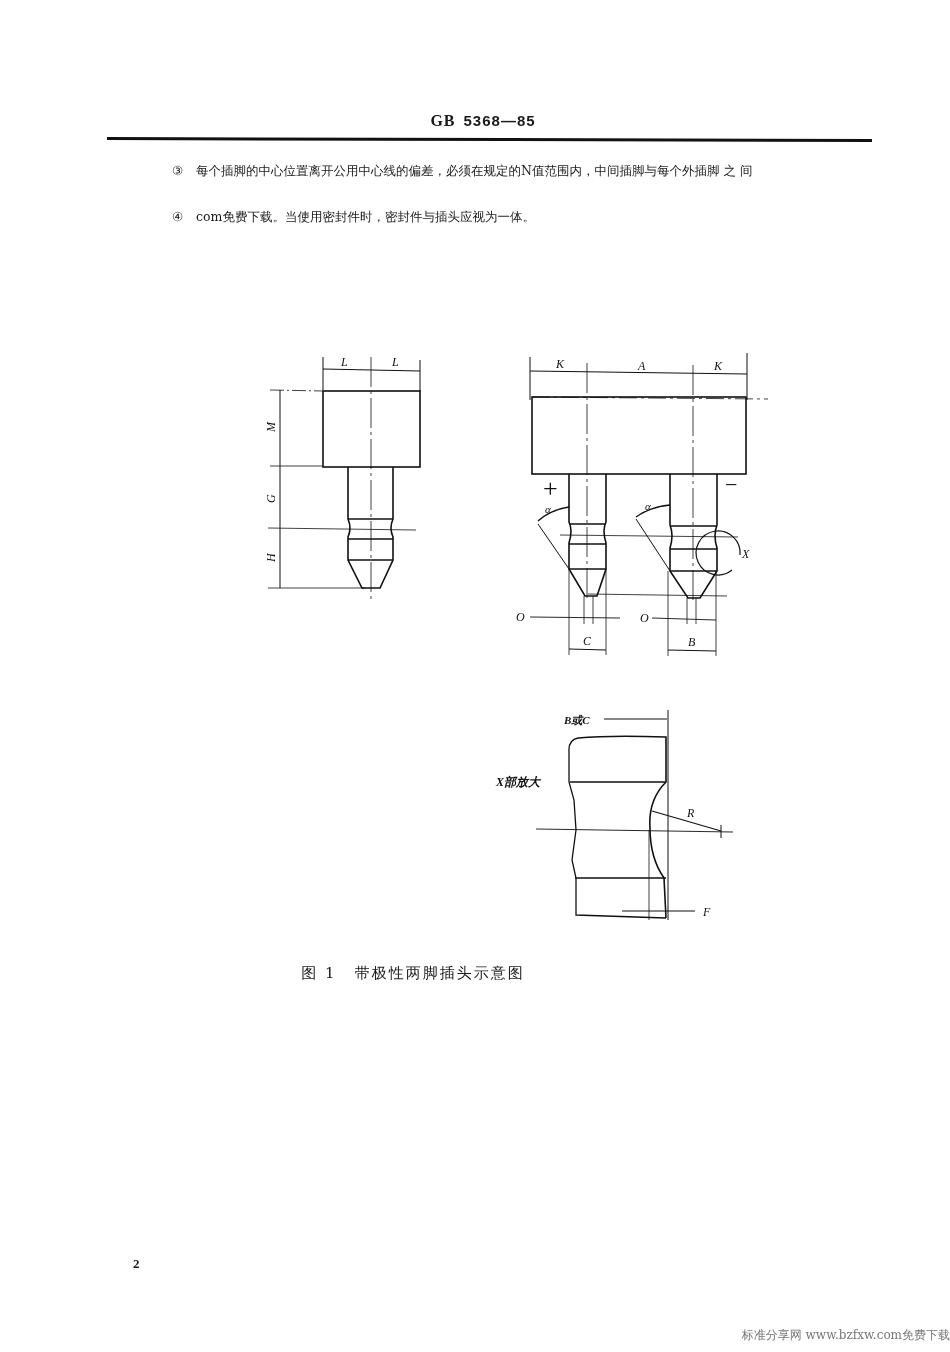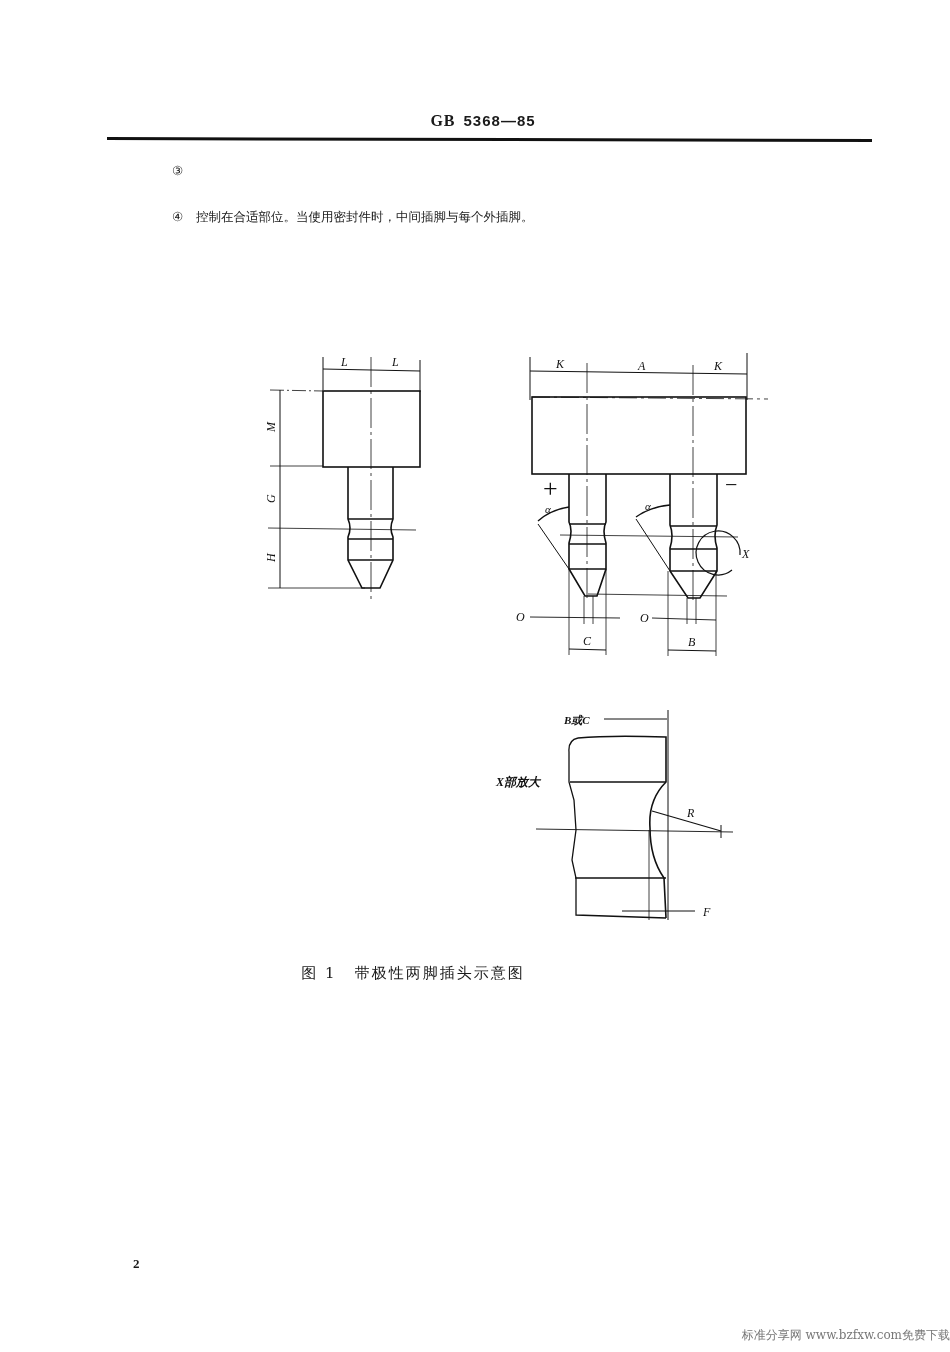--- a/index.html
+++ b/index.html
@@ -28,24 +28,25 @@
 </head>
 <body>
 
 <div class="header-title">
   <span class="gb">GB</span><span>5368—85</span>
 </div>
 <div class="header-rule"></div>
 
 <div class="para para1">
   <span class="num">③</span>
+  <span class="line">每个插脚的中心位置离开公用中心线的偏差，必须在规定的N值范围内，中间插脚与每个外插脚 之 间</span>
 </div>
 <div class="para para2">
   <span class="num">④</span>
-  <span class="line">控制在合适部位。当使用密封件时，中间插脚与每个外插脚。</span>
+  <span class="line">com免费下载。当使用密封件时，密封件与插头应视为一体。</span>
 </div>
 
 <svg class="drawing" width="950" height="1352" viewBox="0 0 950 1352" font-family="Liberation Serif, serif" font-style="italic" font-size="12" fill="none" stroke="#111">
 
   <g>
 
     <line x1="323" y1="357" x2="323" y2="390" stroke-width="1"></line>
     <line x1="371" y1="357" x2="371" y2="600" stroke-width="0.8" stroke-dasharray="30,4,3,4"></line>
     <line x1="420" y1="360" x2="420" y2="392" stroke-width="1"></line>
     <line x1="323" y1="369" x2="420" y2="371" stroke-width="1"></line>

